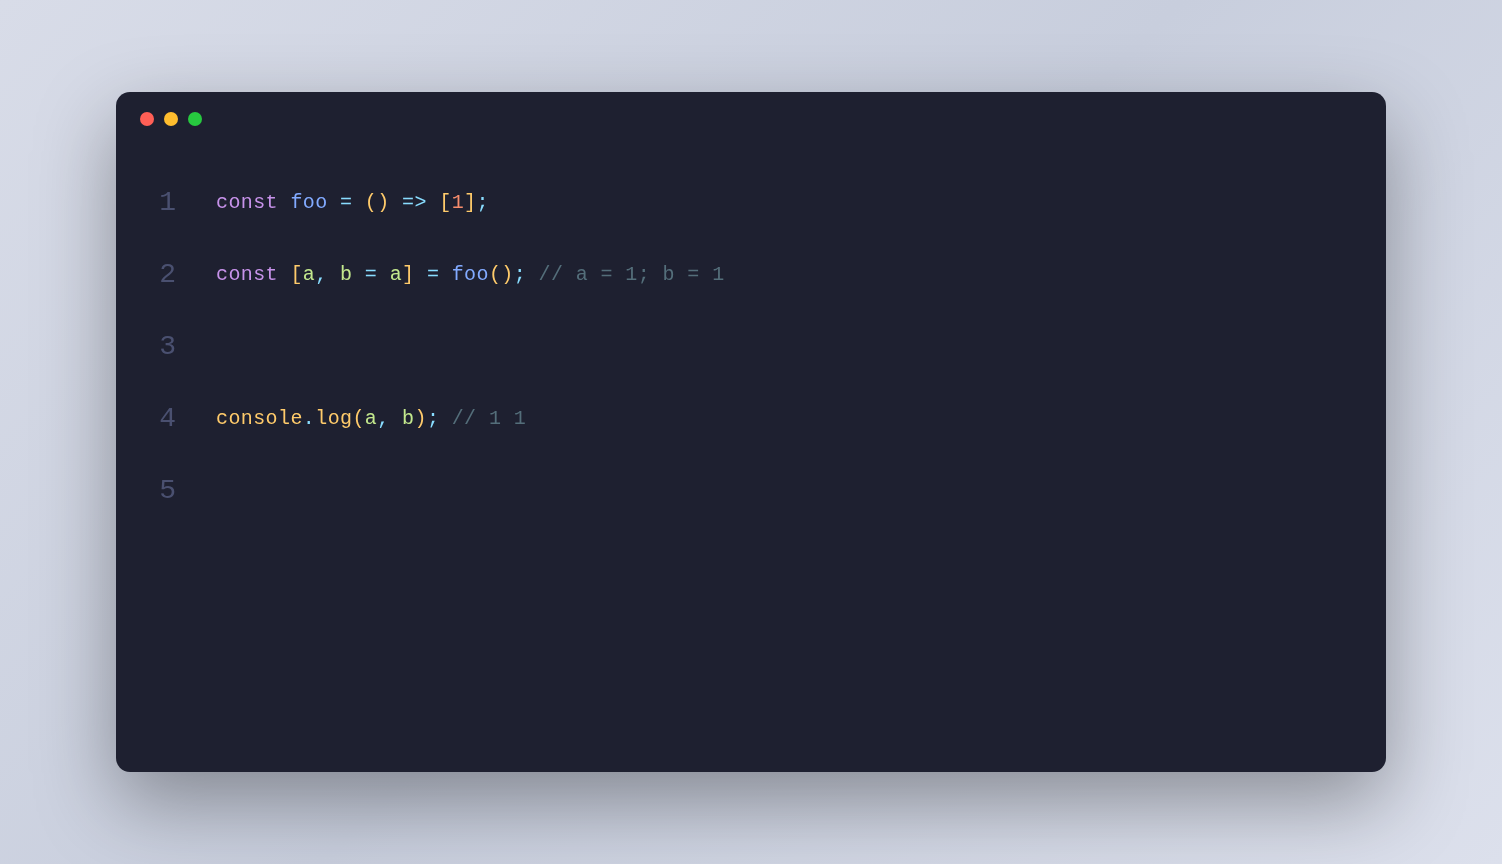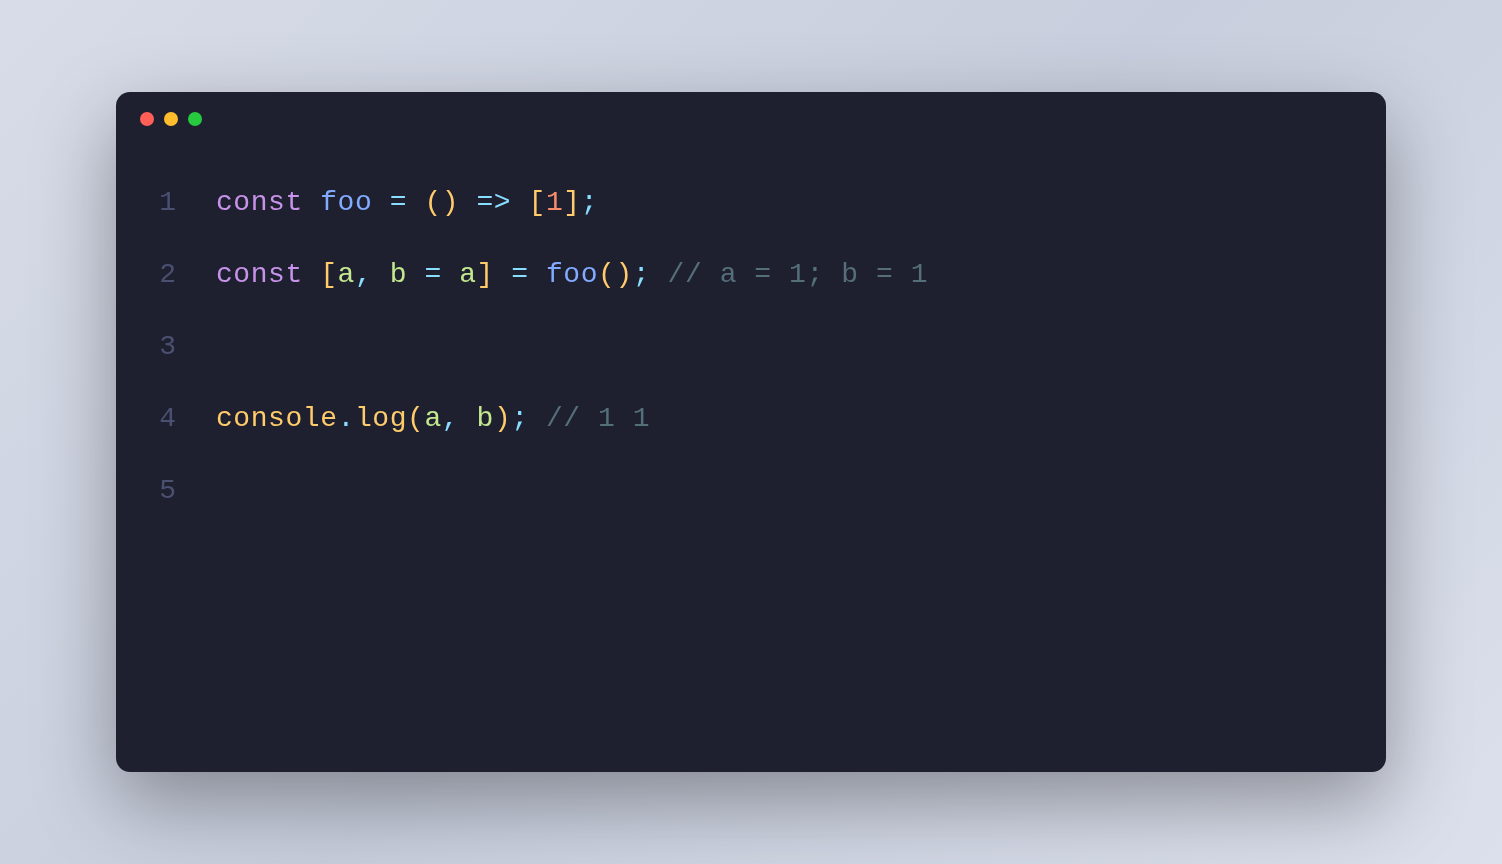--- a/index.html
+++ b/index.html
@@ -68,21 +68,21 @@
       font-weight: 500;
       text-align: right;
       padding-right: 40px;
       vertical-align: middle;
       width: 60px;
       user-select: none;
     }
 
     .line-content {
       vertical-align: middle;
-      font-size: 28px;
+      font-size: 20px;
       font-weight: 500;
       letter-spacing: 0.02em;
       white-space: nowrap;
     } 
 
   </style>
 </head>
 <body>
 
 <div class="window">

